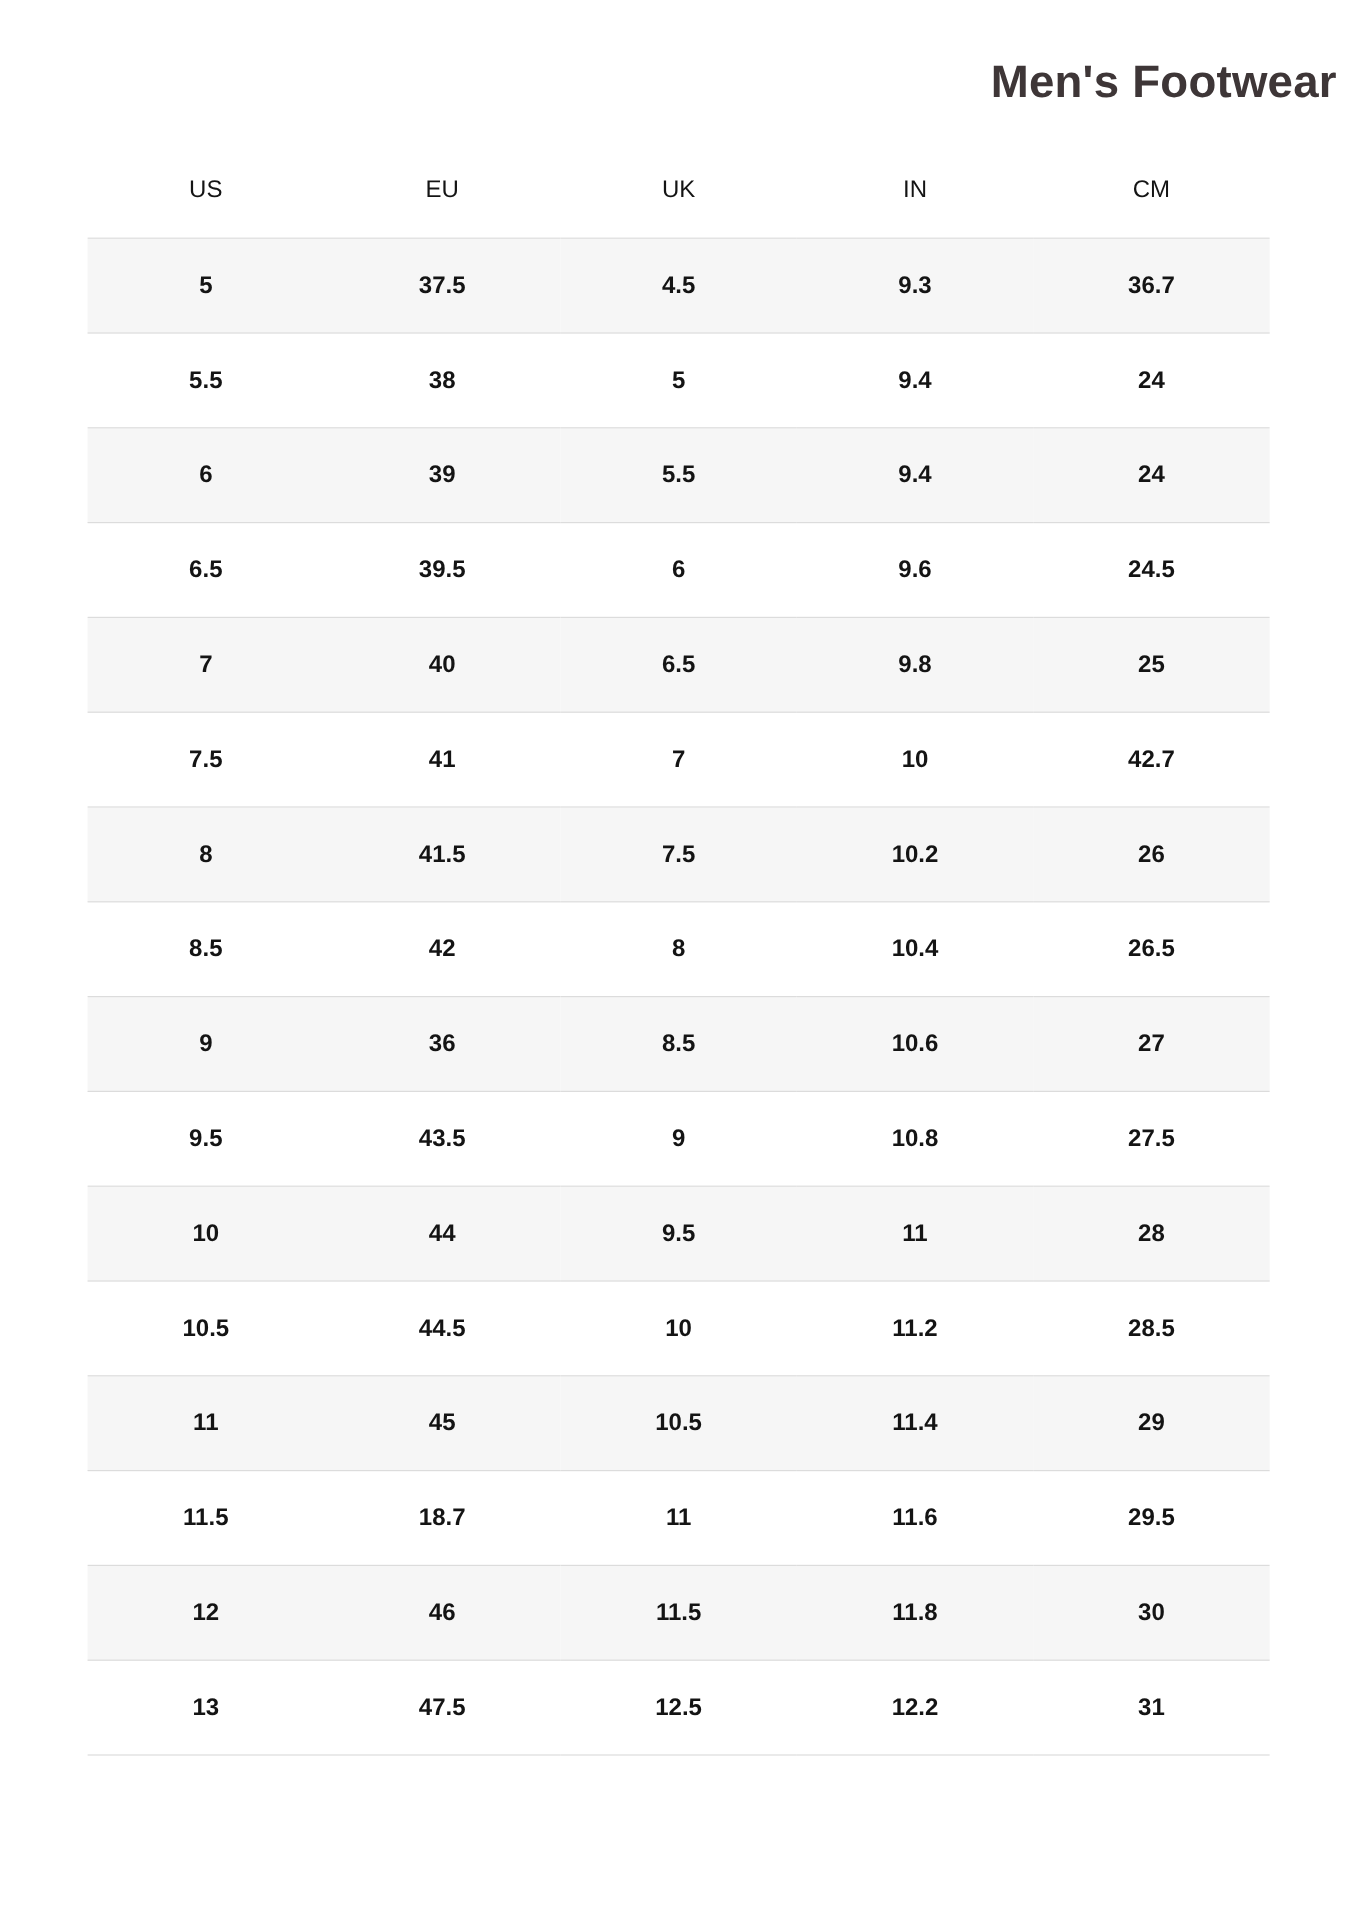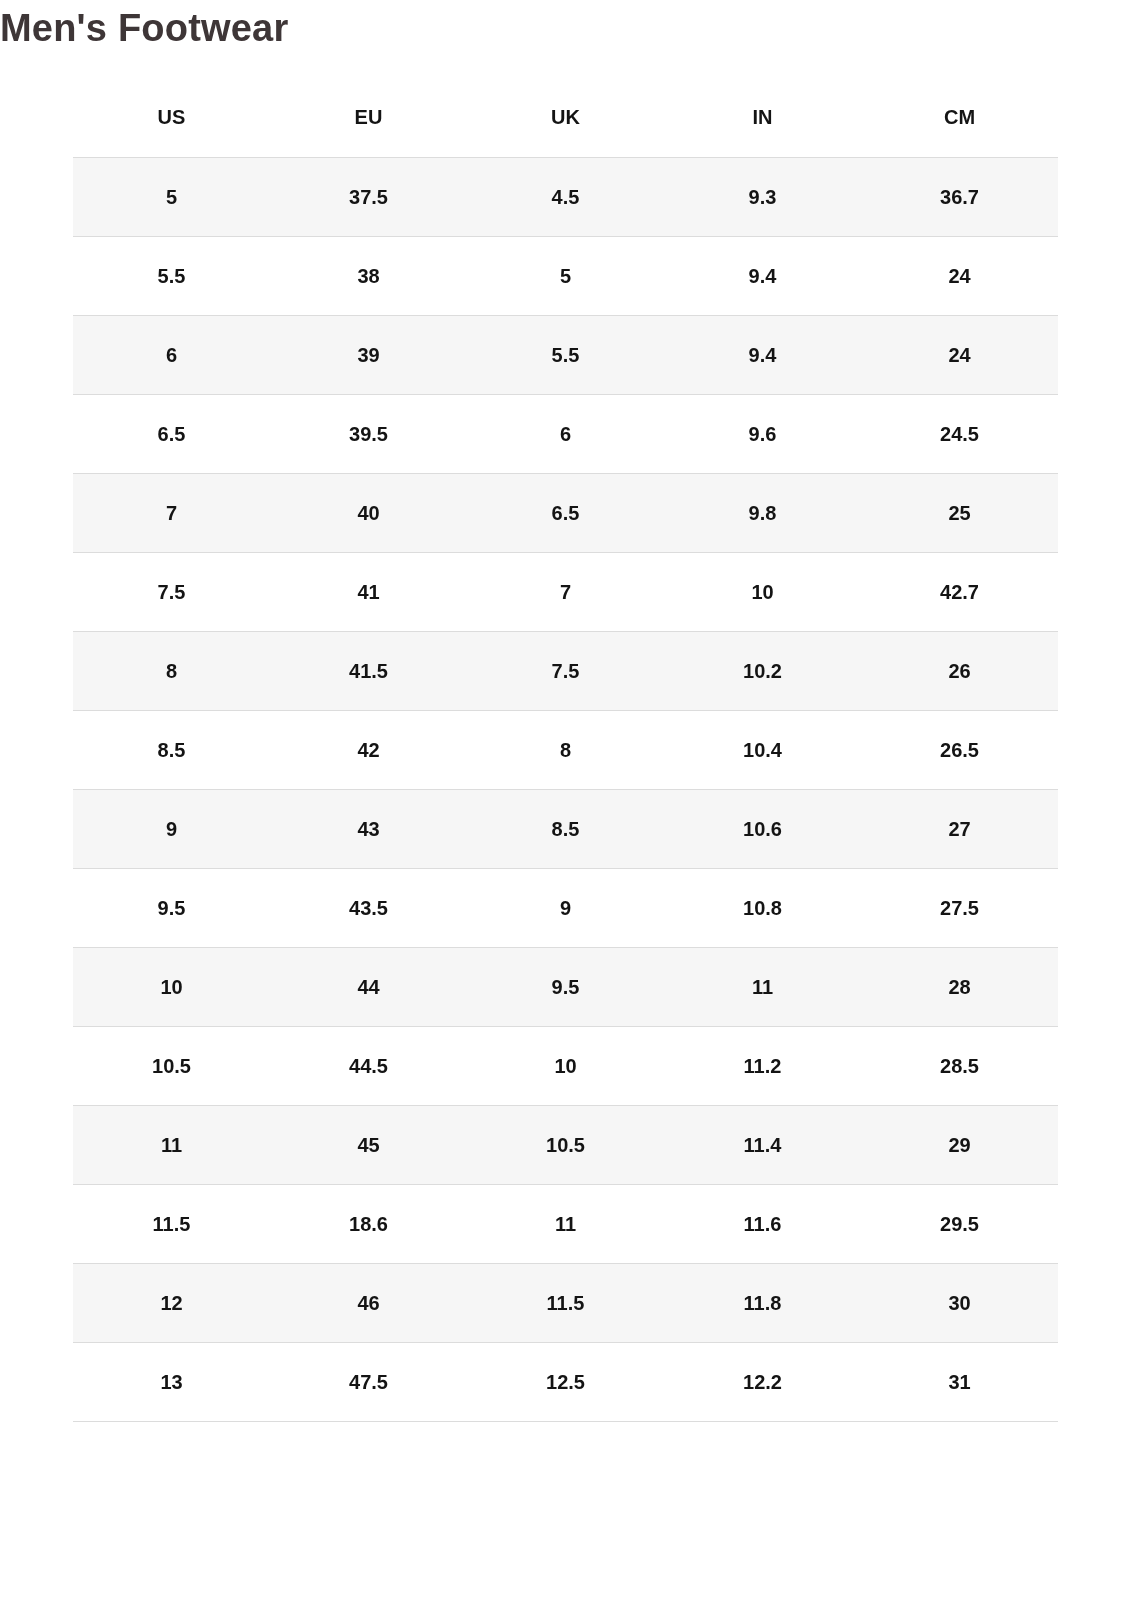--- a/index.html
+++ b/index.html
@@ -10,42 +10,42 @@
   }
   html,body{margin:0;padding:0;}
   body{
     width:1131px;
     height:1600px;
     background:#FFFFFF;
     font-family:"Liberation Sans", sans-serif;
     overflow:hidden;
   }
   .page-title{
-    margin:0;
-    padding-top:4px;
-    text-align:left;
+    margin:17px;
+    padding-top:28px;
+    text-align:right;
     font-size:38px;
     line-height:48px;
     font-weight:700;
     color:var(--title-color);
     letter-spacing:0.2px;
   }
   table.size-table{
     width:985px;
     margin:26px auto 0 auto;
     border-collapse:collapse;
     table-layout:fixed;
   }
   table.size-table th{
     height:79px;
     padding:0;
     text-align:center;
     vertical-align:middle;
     font-size:20px;
-    font-weight:700;
+    font-weight:400;
     color:var(--cell-color);
     background:#FFFFFF;
   }
   table.size-table td{
     height:78px;
     padding:0;
     text-align:center;
     vertical-align:middle;
     font-size:20px;
     font-weight:700;
@@ -127,21 +127,21 @@
       </tr>
       <tr>
         <td>8.5</td>
         <td>42</td>
         <td>8</td>
         <td>10.4</td>
         <td>26.5</td>
       </tr>
       <tr>
         <td>9</td>
-        <td>43</td>
+        <td>36</td>
         <td>8.5</td>
         <td>10.6</td>
         <td>27</td>
       </tr>
       <tr>
         <td>9.5</td>
         <td>43.5</td>
         <td>9</td>
         <td>10.8</td>
         <td>27.5</td>
@@ -162,21 +162,21 @@
       </tr>
       <tr>
         <td>11</td>
         <td>45</td>
         <td>10.5</td>
         <td>11.4</td>
         <td>29</td>
       </tr>
       <tr>
         <td>11.5</td>
-        <td>18.6</td>
+        <td>18.7</td>
         <td>11</td>
         <td>11.6</td>
         <td>29.5</td>
       </tr>
       <tr>
         <td>12</td>
         <td>46</td>
         <td>11.5</td>
         <td>11.8</td>
         <td>30</td>

